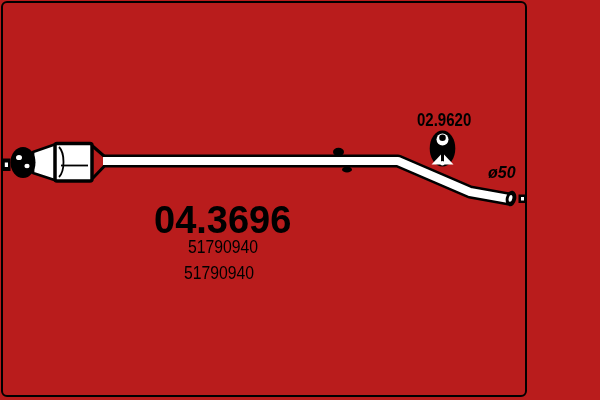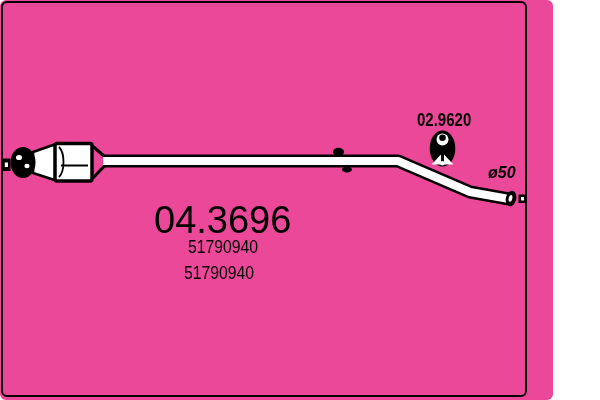--- a/index.html
+++ b/index.html
@@ -1,24 +1,23 @@
 <!DOCTYPE html>
 <html><head>
 <meta charset="utf-8">
 <style>
   html, body { margin: 0; padding: 0; background: #ffffff; }
   .screen {
     position: relative;
-    width: 553px;
+    width: 600px;
     height: 400px;
-    background: #ec4899;
+    background: #b91c1c;
     overflow: hidden;
     font-family: "Liberation Sans", sans-serif;
     color: #000000;
-    border-radius: 6px;
   }
   .frame {
     position: absolute;
     left: 1px;
     top: 1px;
     width: 526px;
     height: 396px;
     box-sizing: border-box;
     border: 2.5px solid #000000;
     border-radius: 6px;
@@ -47,21 +46,21 @@
     top: 165px;
     font-size: 16px;
     font-weight: bold;
     font-style: italic;
     text-align: right;
   }
   .part-number {
     left: 154px;
     top: 201px;
     font-size: 38px;
-    font-weight: normal;
+    font-weight: bold;
     letter-spacing: 0px;
   }
   .oe-number-1 {
     left: 188px;
     top: 238px;
     font-size: 18px;
     transform: scaleX(0.875);
     transform-origin: 0 0;
   }
   .oe-number-2 {

